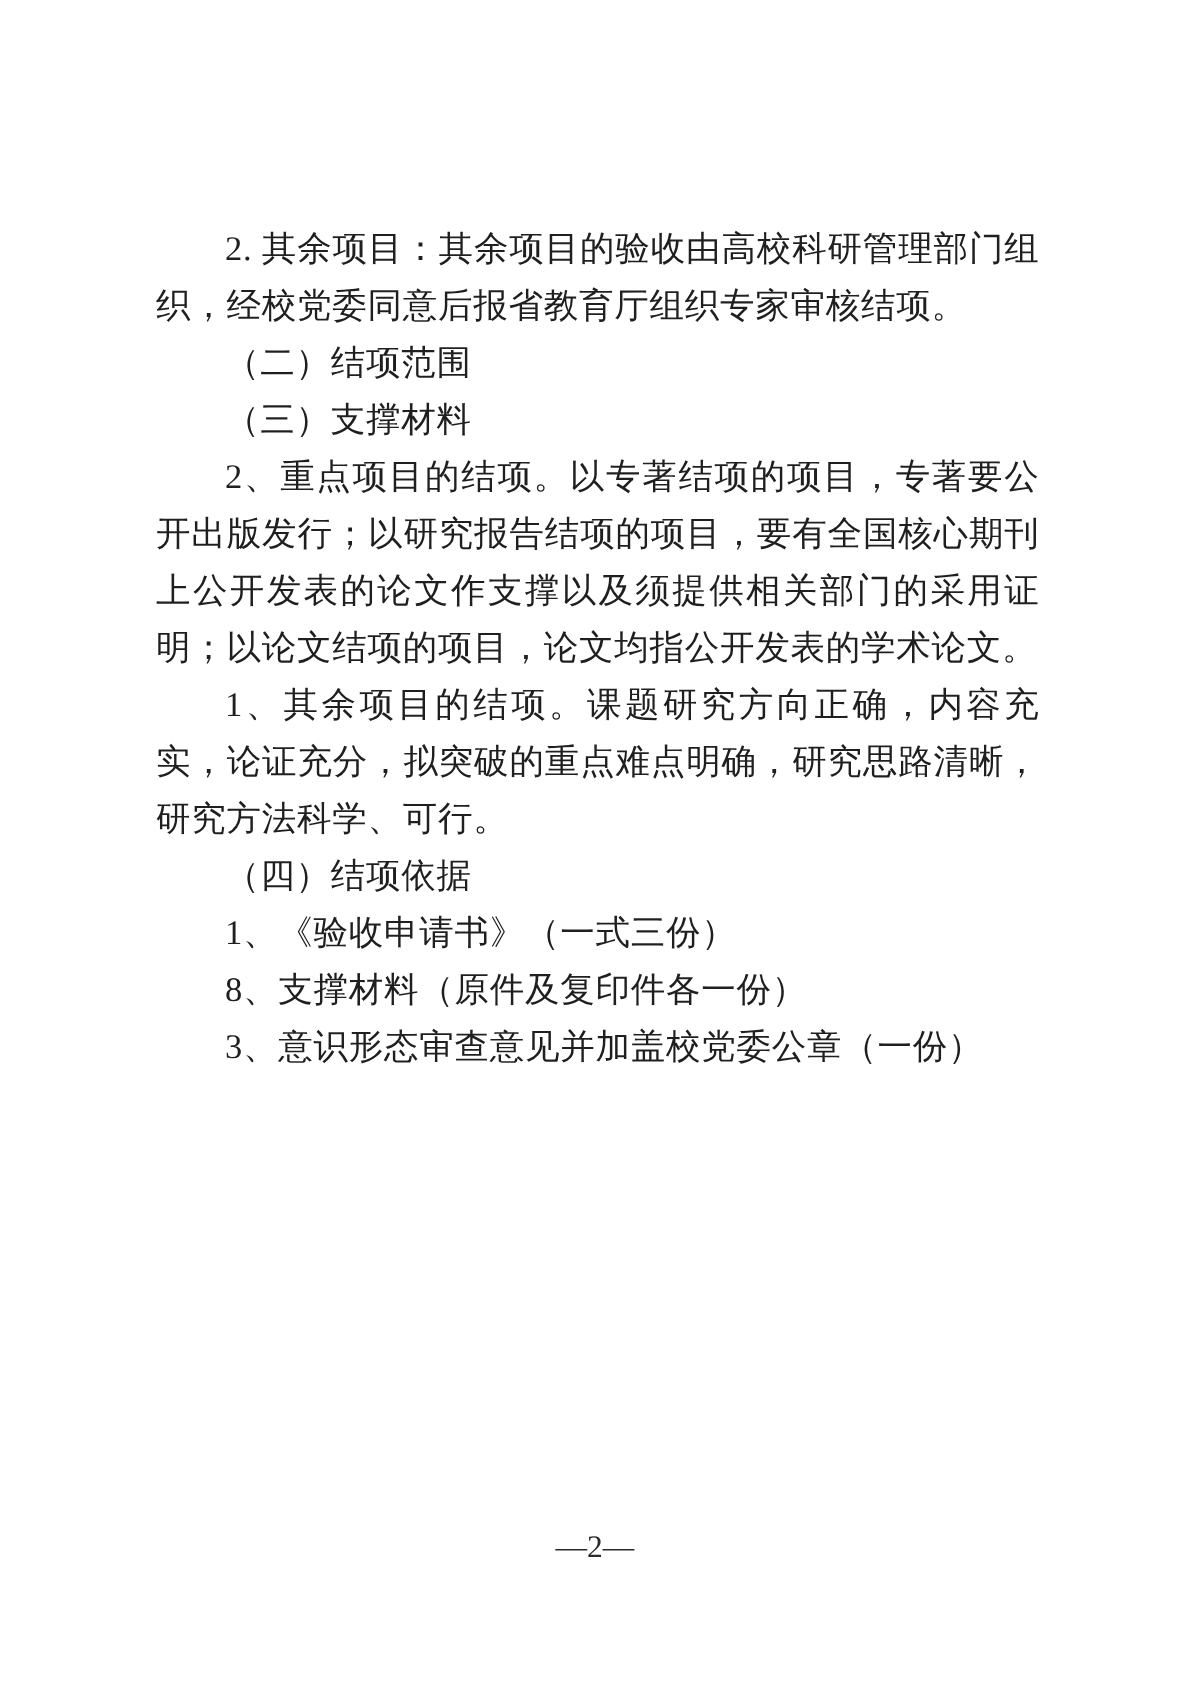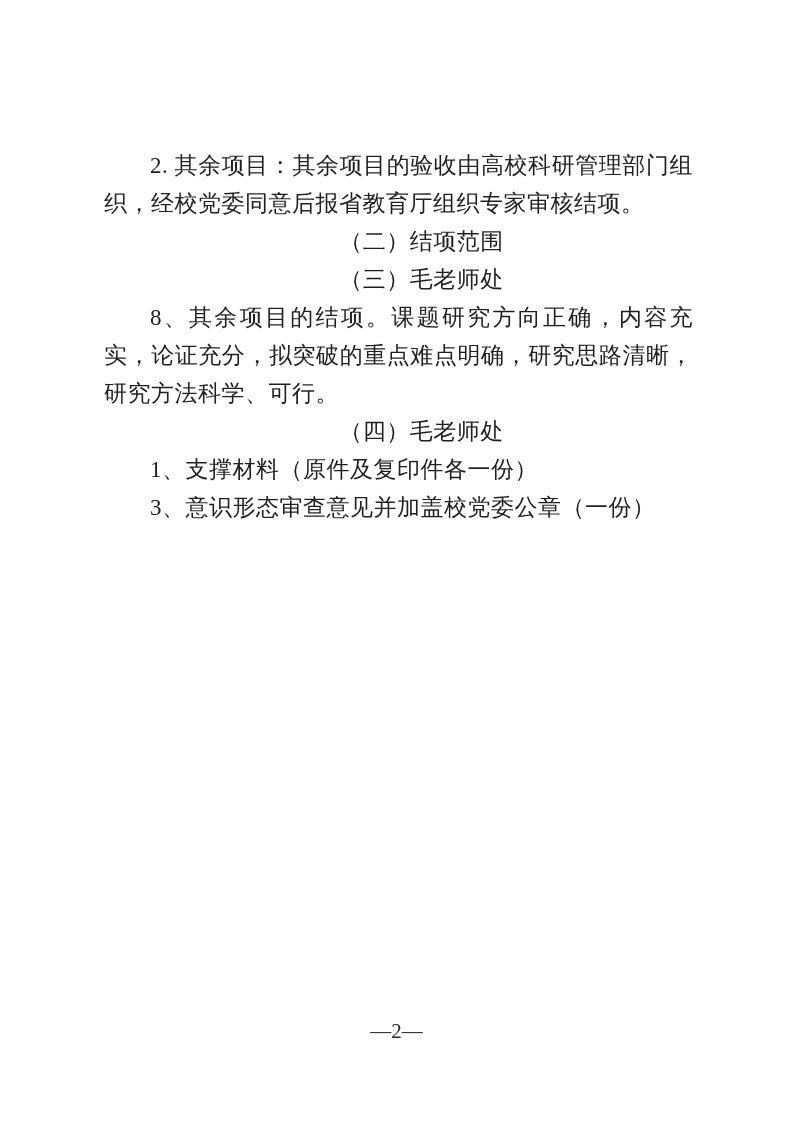--- a/index.html
+++ b/index.html
@@ -26,40 +26,42 @@
     margin: 0;
     font-size: 23px;
     line-height: 38px;
     text-align: justify;
     text-justify: inter-ideograph;
     text-indent: 2em;
     letter-spacing: 0.5px;
     word-break: break-all;
   }
   .content p.section-heading {
-    text-align: center;
+    text-align: left;
   }
   .page-number {
     position: absolute;
     left: 0;
     top: 1014px;
     width: 100%;
     text-align: center;
     font-size: 21px;
     line-height: 34px;
     color: #2a2a2a;
   }
 </style>
 </head>
 <body>
 
 <div class="page">
   <div class="content">
     <p>2. 其余项目：其余项目的验收由高校科研管理部门组织，经校党委同意后报省教育厅组织专家审核结项。</p>
     <p class="section-heading">（二）结项范围</p>
-    <p class="section-heading">（三）毛老师处</p>
-    <p>8、其余项目的结项。课题研究方向正确，内容充实，论证充分，拟突破的重点难点明确，研究思路清晰，研究方法科学、可行。</p>
-    <p class="section-heading">（四）毛老师处</p>
-    <p>1、支撑材料（原件及复印件各一份）</p>
+    <p class="section-heading">（三）支撑材料</p>
+    <p>2、重点项目的结项。以专著结项的项目，专著要公开出版发行；以研究报告结项的项目，要有全国核心期刊上公开发表的论文作支撑以及须提供相关部门的采用证明；以论文结项的项目，论文均指公开发表的学术论文。</p>
+    <p>1、其余项目的结项。课题研究方向正确，内容充实，论证充分，拟突破的重点难点明确，研究思路清晰，研究方法科学、可行。</p>
+    <p class="section-heading">（四）结项依据</p>
+    <p>1、《验收申请书》（一式三份）</p>
+    <p>8、支撑材料（原件及复印件各一份）</p>
     <p>3、意识形态审查意见并加盖校党委公章（一份）</p>
   </div>
   <div class="page-number">—2—</div>
 </div>
 
 </body></html>

